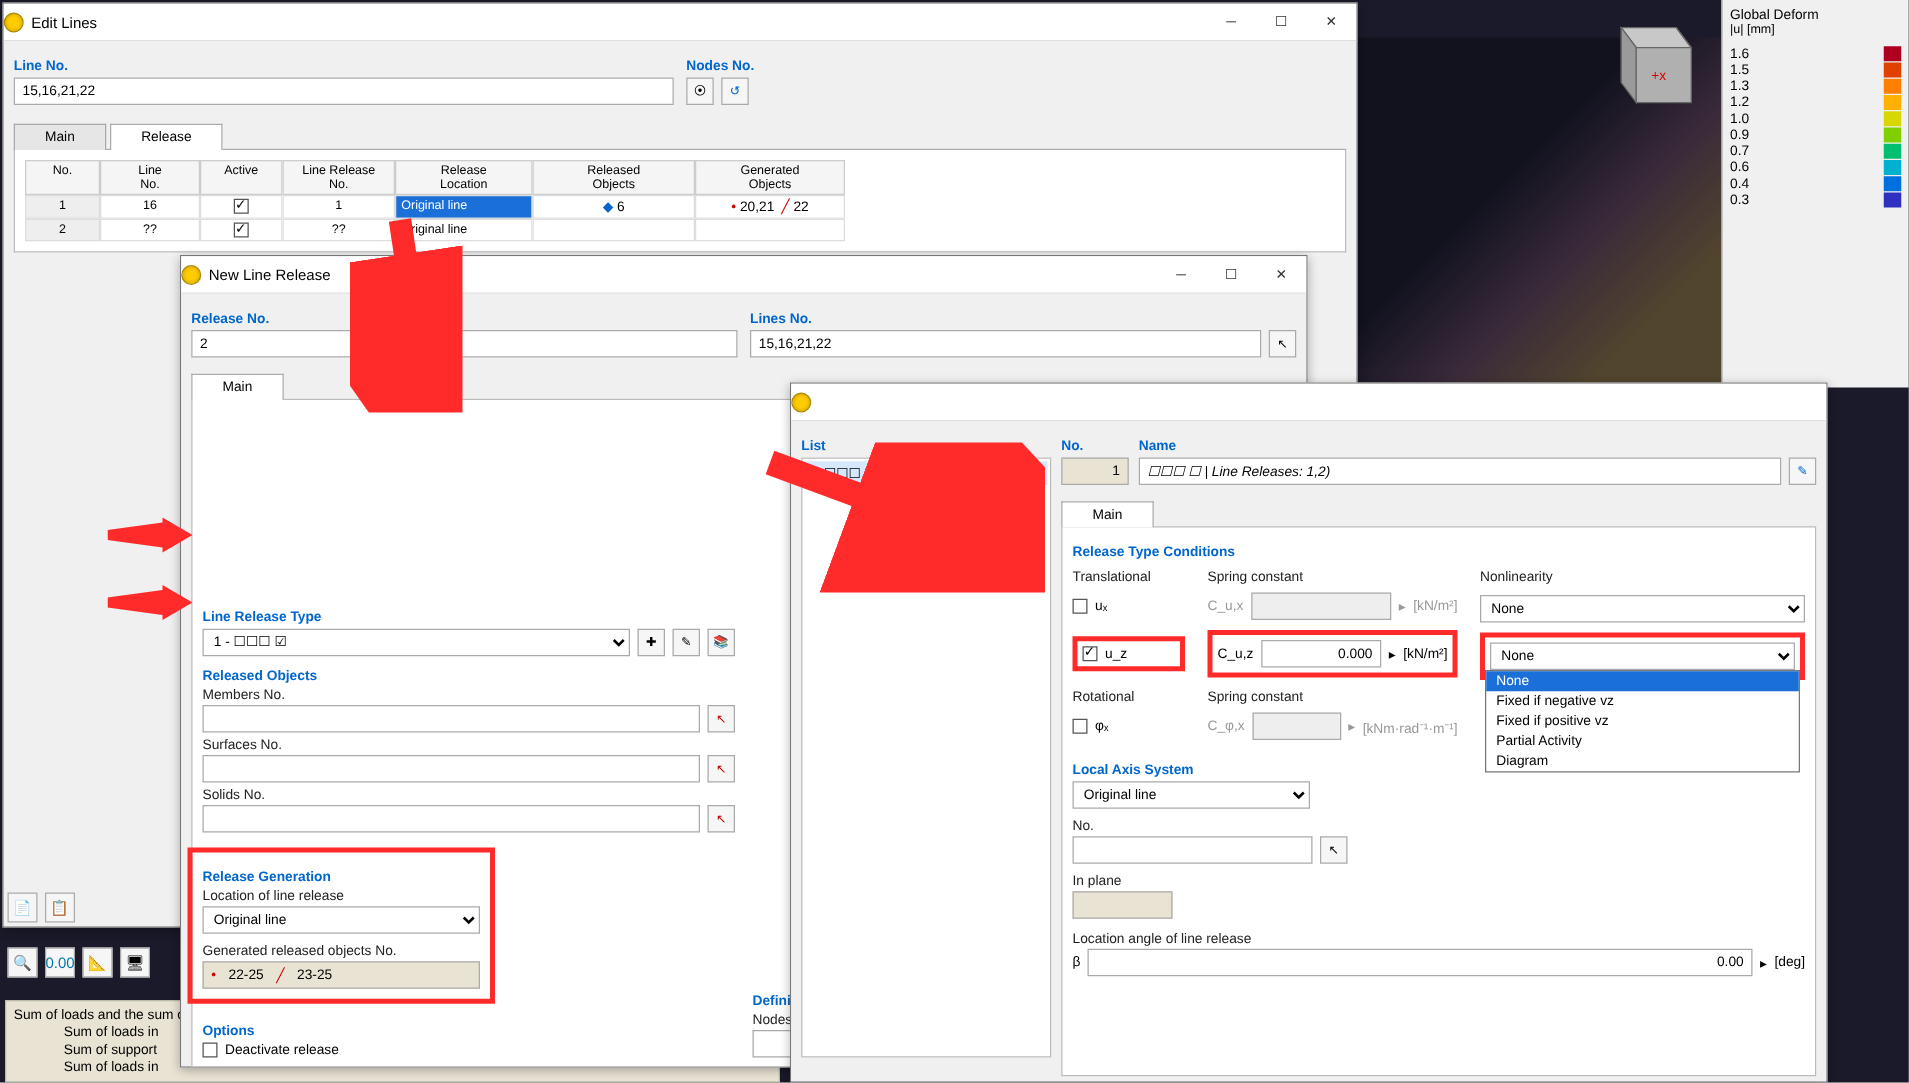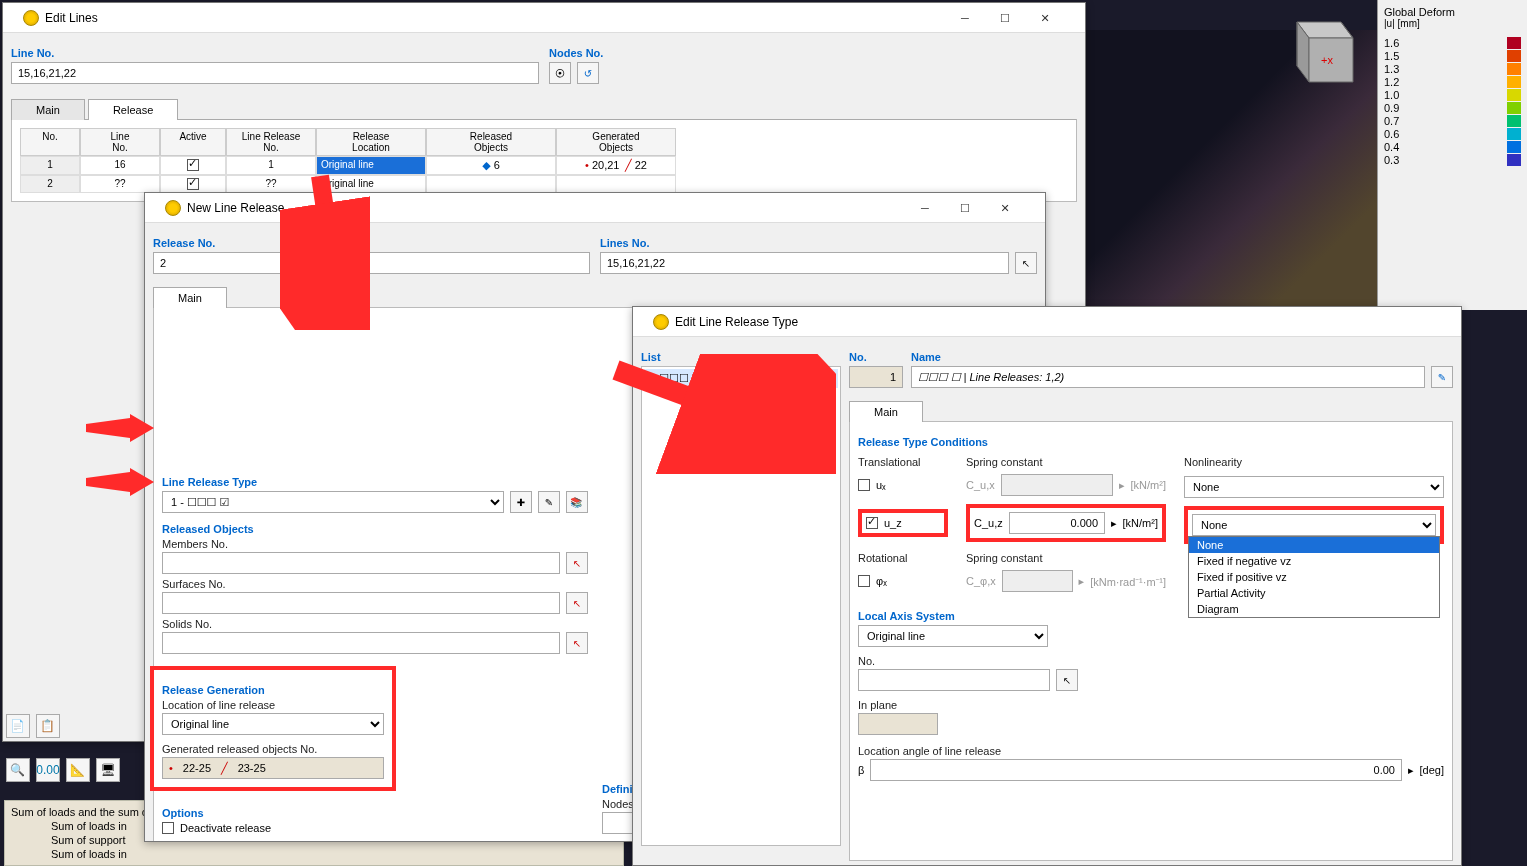--- a/index.html
+++ b/index.html
@@ -1,18 +1,18 @@
 <!DOCTYPE html>
 <html><head>
 <meta charset="utf-8">
 <style>
   * { box-sizing: border-box; margin: 0; padding: 0; font-family: "Segoe UI", Tahoma, sans-serif; font-size: 11px; }
   body { background: #1a1a2a; width: 1527px; height: 866px; position: relative; overflow: hidden; }
   .window { position:absolute; background:#fff; border:1px solid #777; box-shadow:0 2px 8px rgba(0,0,0,0.3); }
-  .titlebar { height:30px; display:flex; align-items:center; padding:0 20px; background:#fff; border-bottom:1px solid #ddd; }
+  .titlebar { height:30px; display:flex; align-items:center; padding:0 0; background:#fff; border-bottom:1px solid #ddd; }
   .titlebar .app-icon { width:16px; height:16px; background:radial-gradient(circle,#fc0 40%,#c90 100%); border-radius:50%; margin-right:6px; border:1px solid #a80; }
   .titlebar .title { flex:1; font-size:12px; }
   .titlebar .btn { width:40px; height:28px; text-align:center; line-height:28px; color:#333; }
   .dlg-body { padding:8px; background:#f0f0f0; }
   .section-label { color:#0066cc; font-weight:bold; margin:6px 0 3px 0; }
   .field-row { display:flex; align-items:center; margin-bottom:4px; gap:6px;}
   .text-input { border:1px solid #aaa; background:#fff; height:22px; padding:2px 6px; font-size:11px; flex:1; }
   .text-input.readonly { background:#e9e3d4; }
   .rowbtn { width:22px; height:22px; border:1px solid #aaa; background:#f6f6f6; display:flex; align-items:center; justify-content:center; font-size:10px; }
   .tab { display:inline-block; padding:4px 24px; border:1px solid #aaa; border-bottom:none; background:#fff; position:relative; top:1px; }
@@ -179,21 +179,21 @@
   <div class="ic">📐</div>
   <div class="ic">🖥</div>
 </div>
 <div class="status-lines">
   <div>Sum of loads and the sum of</div>
   <div style="padding-left:40px;">Sum of loads in</div>
   <div style="padding-left:40px;">Sum of support</div>
   <div style="padding-left:40px;">Sum of loads in</div>
 </div>
 
-<div class="window" style="left:144px; top:192px; width:902px; height:650px;">
+<div class="window" style="left:144px; top:204px; width:902px; height:650px;">
   <div class="titlebar">
     <span class="app-icon"></span>
     <span class="title">New Line Release</span>
     <span class="btn">─</span>
     <span class="btn">☐</span>
     <span class="btn">✕</span>
   </div>
   <div class="dlg-body" style="height:calc(100% - 30px); overflow:hidden;">
     <div style="display:flex; gap:10px;">
       <div style="flex:1;">
@@ -272,21 +272,20 @@
             <div class="rowbtn" style="color:#c00;">↖</div>
           </div>
       </div>
     </div>
   </div>
 </div>
 
 <div class="window" style="left:632px; top:306px; width:830px; height:560px;">
   <div class="titlebar">
     <span class="app-icon"></span>
-    <span class="title">Edit Line Release Type</span>
   </div>
   <div class="dlg-body" style="height:calc(100% - 30px); display:flex; gap:8px;">
 
     <div style="width:200px;">
       <div class="section-label">List</div>
       <div class="panel" style="height:480px; padding:2px;">
         <div style="background:#d6e8ff; padding:3px 6px;">1 ☐☐☐ ☐ | Line Releases: 1,2)</div>
       </div>
     </div>
 

